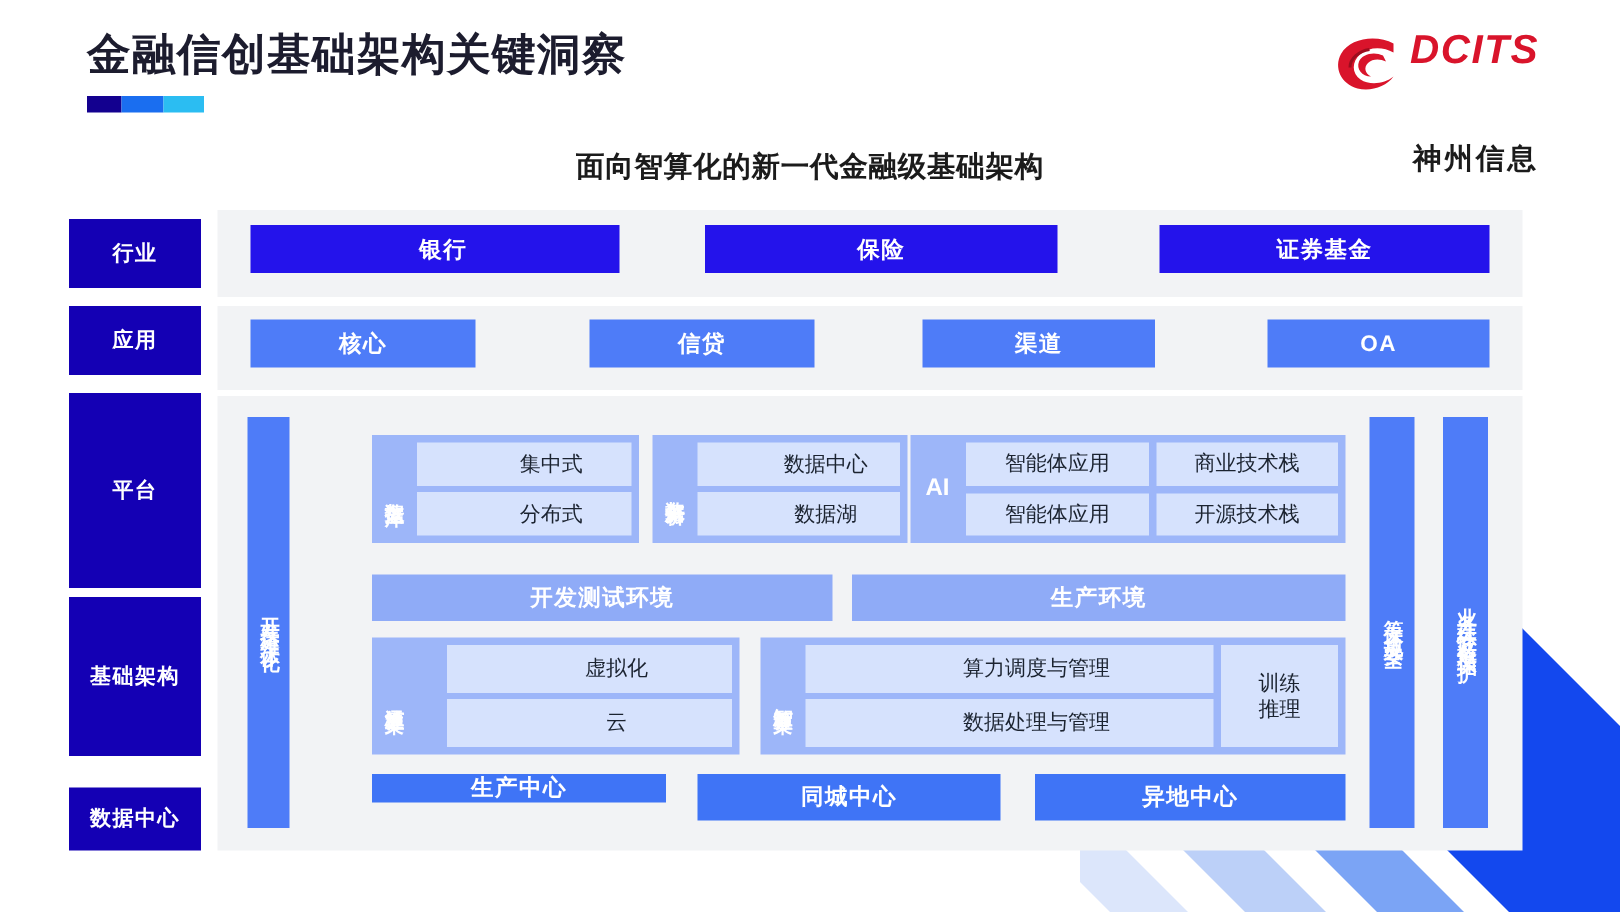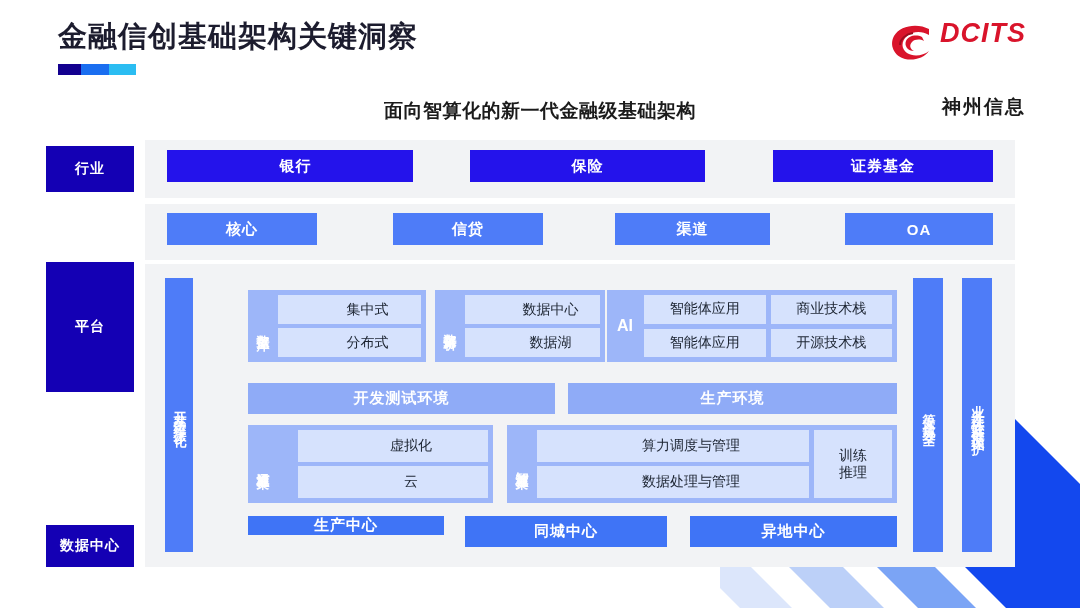--- a/index.html
+++ b/index.html
@@ -205,22 +205,28 @@
     </div>
   </div>
 
   <div class="subtitle">面向智算化的新一代金融级基础架构</div>
 
   <div class="diagram">
 
     <div class="cat cat-industry">
         <span>行业</span>
       </div>
+    <div class="cat cat-app">
+        <span>应用</span>
+      </div>
     <div class="cat cat-platform">
         <span>平台</span>
+      </div>
+    <div class="cat cat-infra">
+        <span>基础架构</span>
       </div>
     <div class="cat cat-datacenter" style="top:385px;height:42px;">
         <span>数据中心</span>
       </div>
 
     <div class="strip-row row-industry">
       <div class="pill pill-dark" style="left:22px; top:10px; width:235px; height:32px;padding-left:11px;">
           <span>银行</span>
         </div>
       <div class="pill pill-dark" style="left:325px; top:10px; width:235px; height:32px;">

